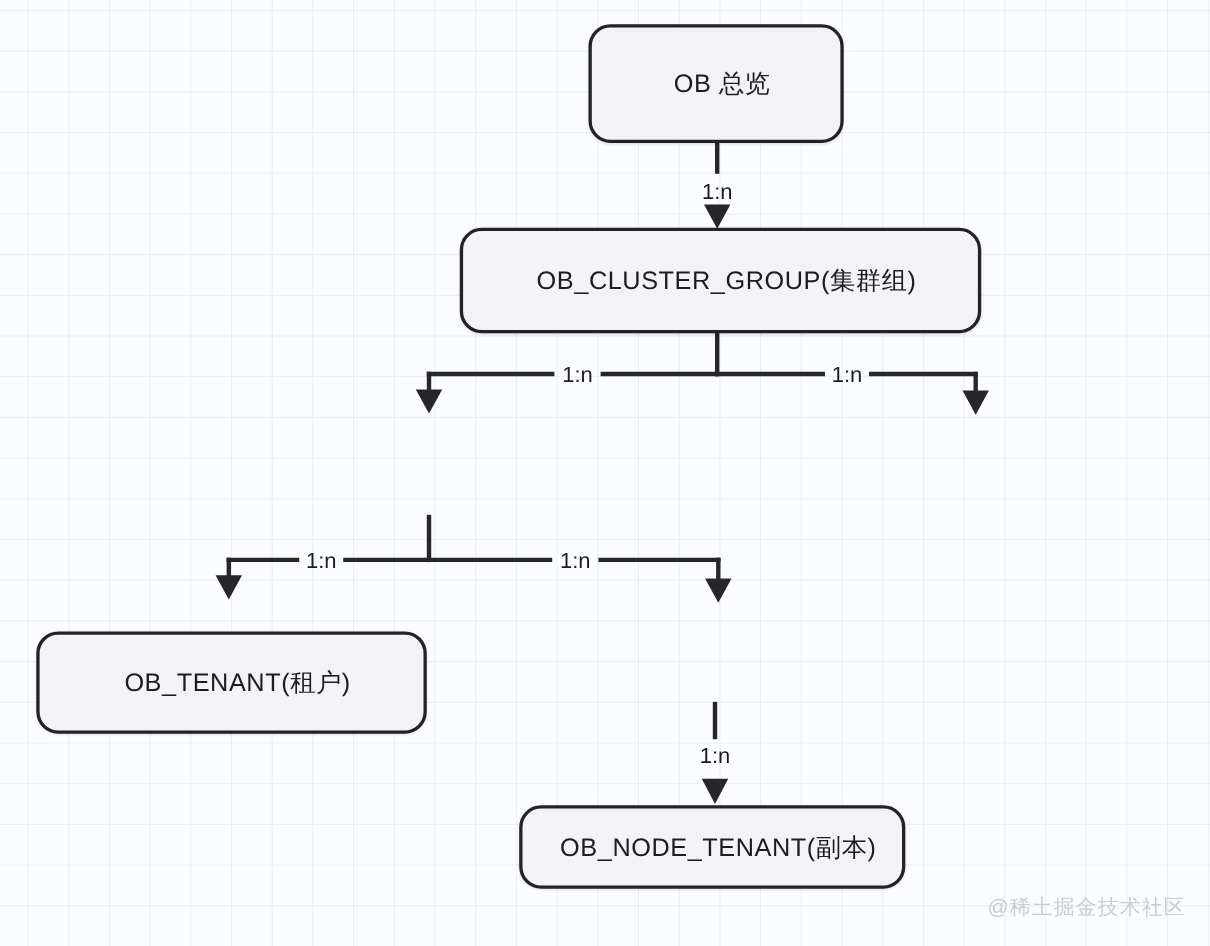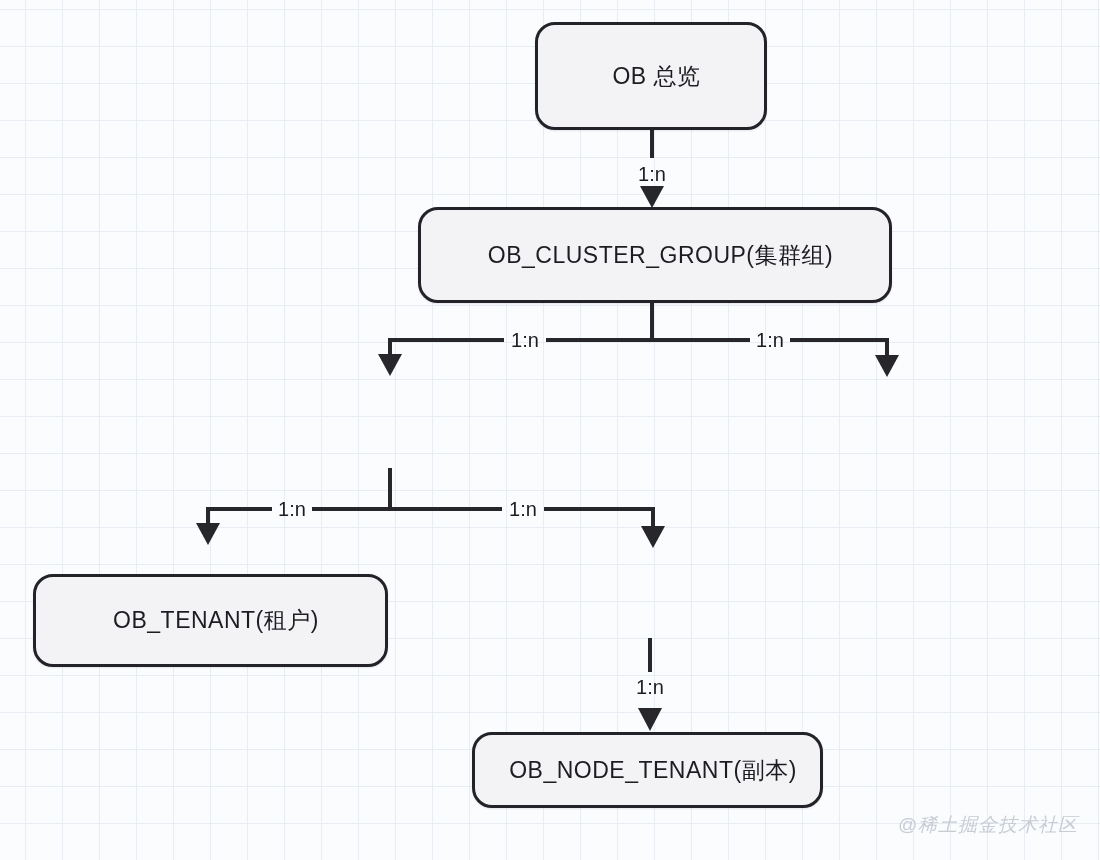--- a/index.html
+++ b/index.html
@@ -66,21 +66,20 @@
     text-anchor: middle;
     font-family: "Liberation Sans", "DejaVu Sans", sans-serif;
   }
   .watermark {
     position: absolute;
     right: 22px;
     top: 812px;
     font-size: 19px;
     letter-spacing: 1px;
     color: var(--watermark, #c7ccd5);
-    font-style: italic;
   }
 </style>
 </head>
 <body>
 
 <div class="canvas">
 
 
   <svg class="connectors" width="1100" height="860" viewBox="0 0 1100 860" xmlns="http://www.w3.org/2000/svg">
 

